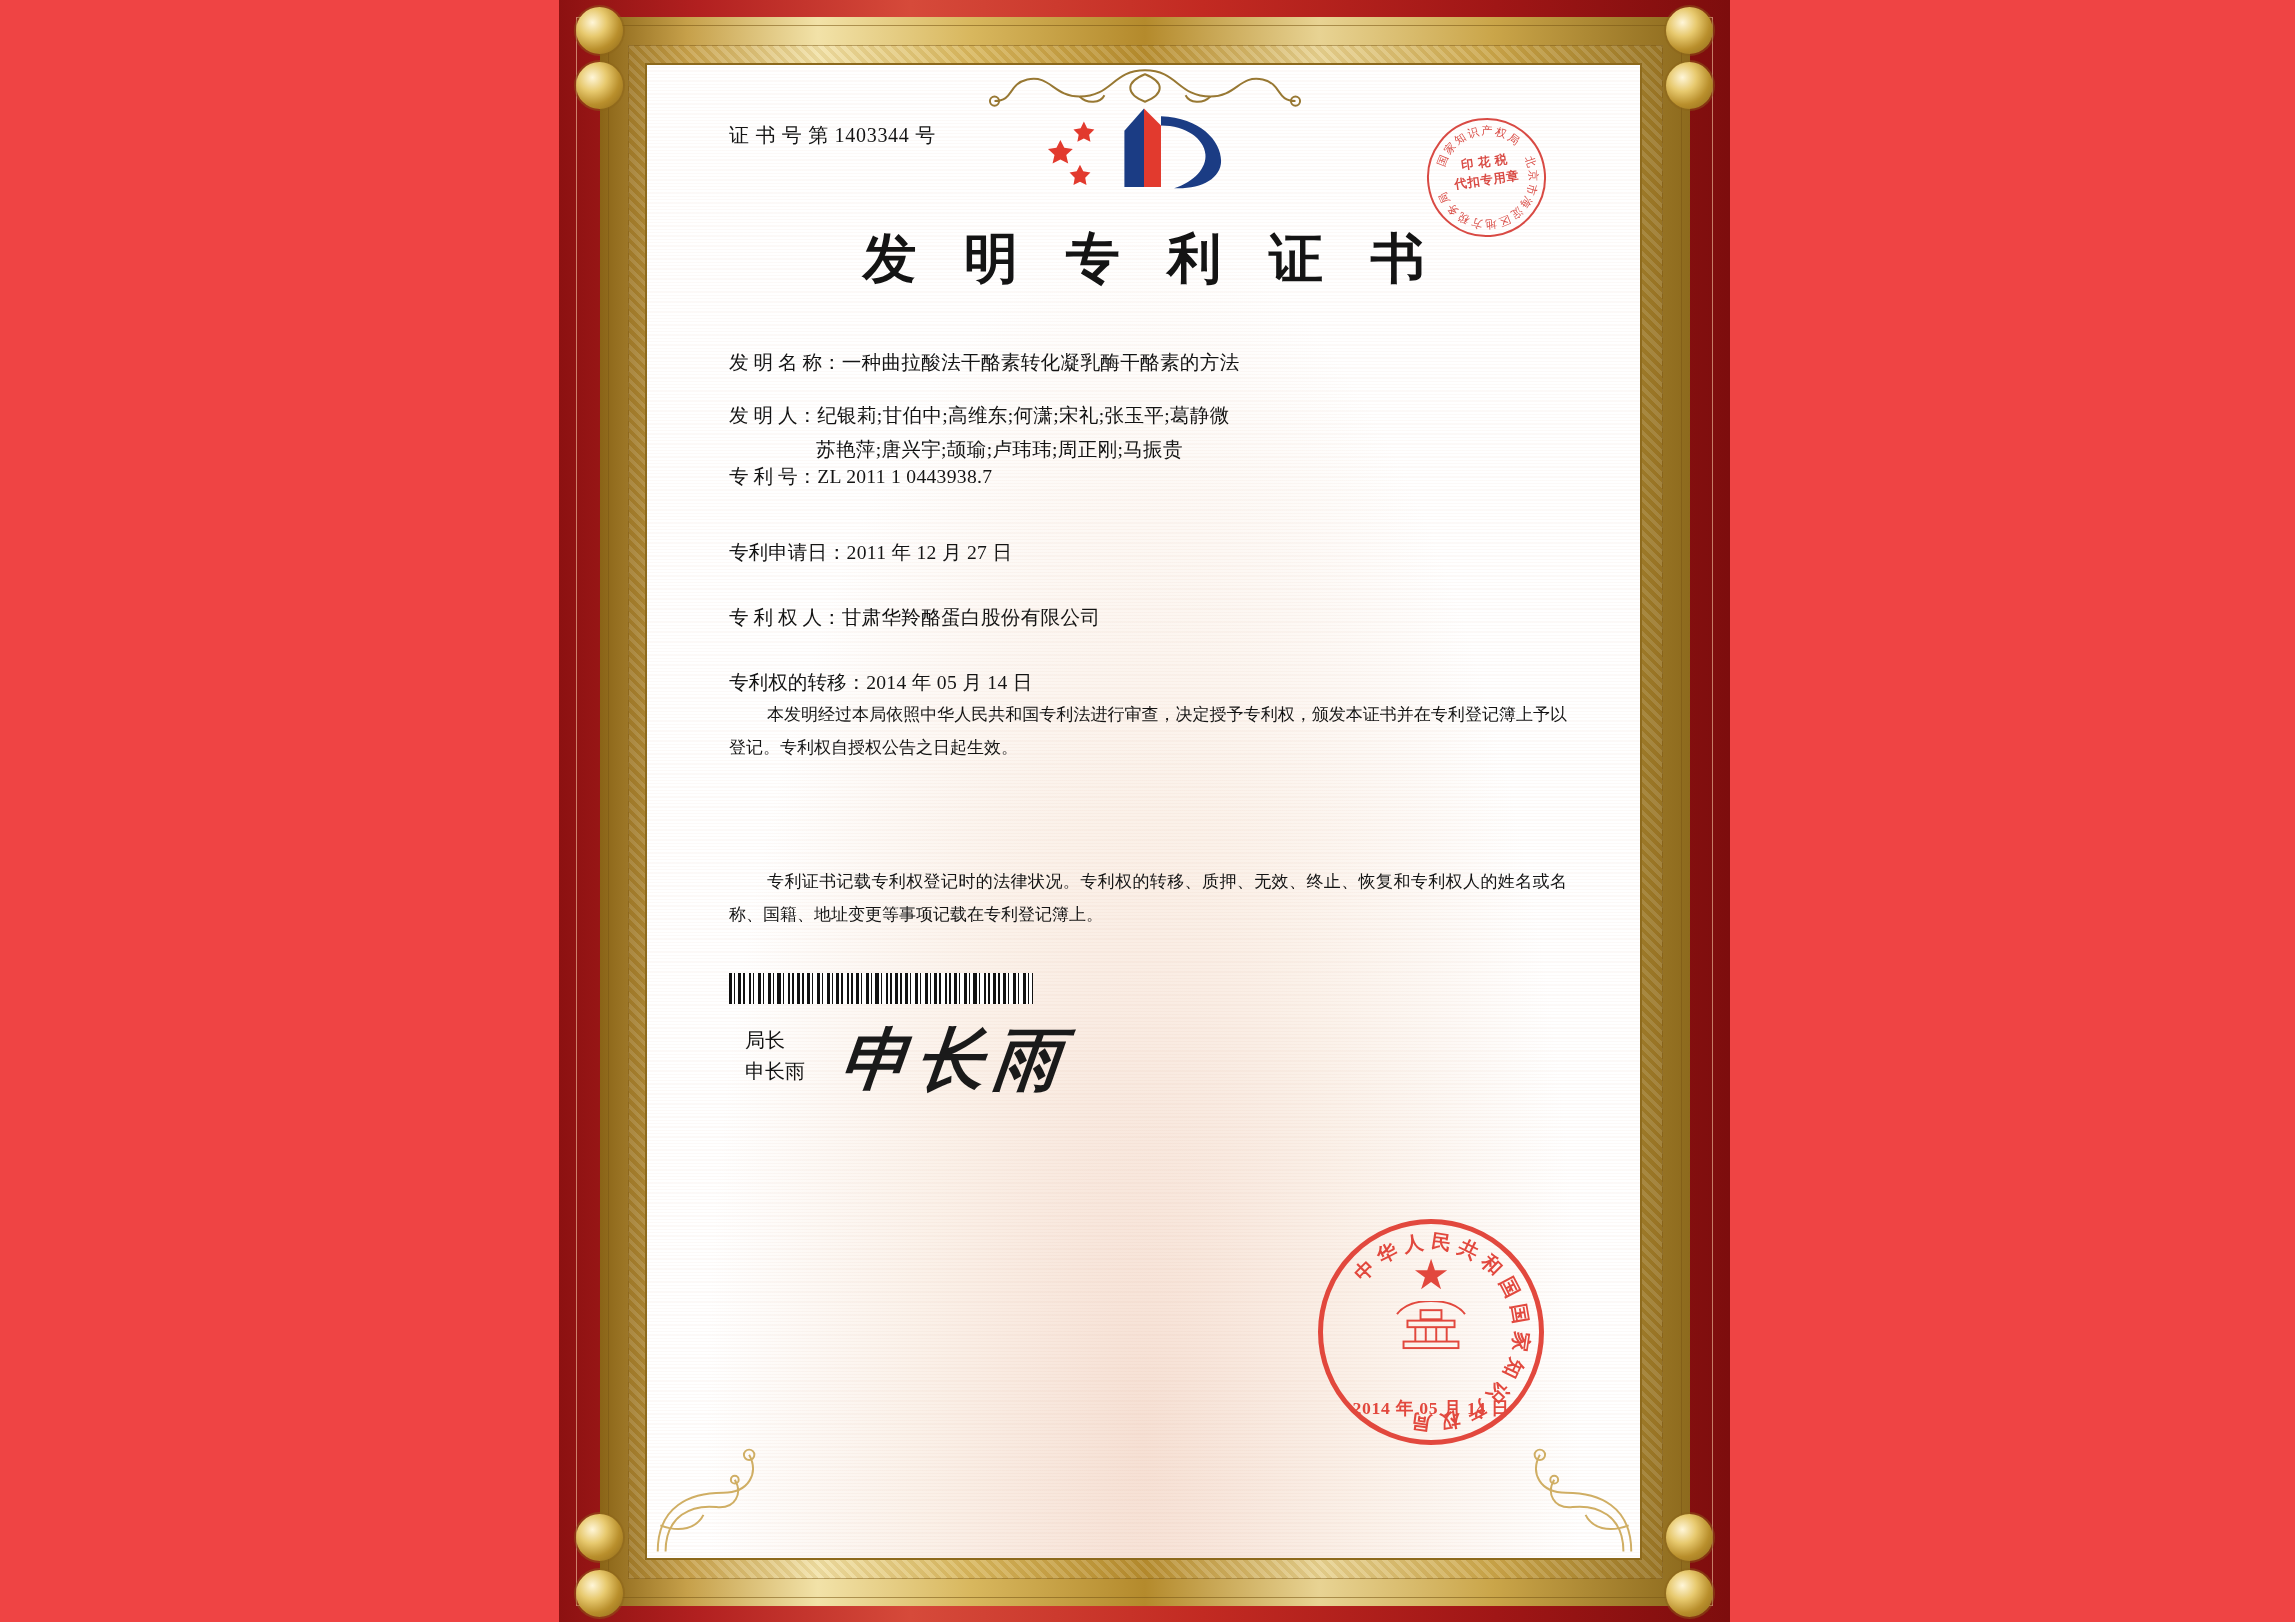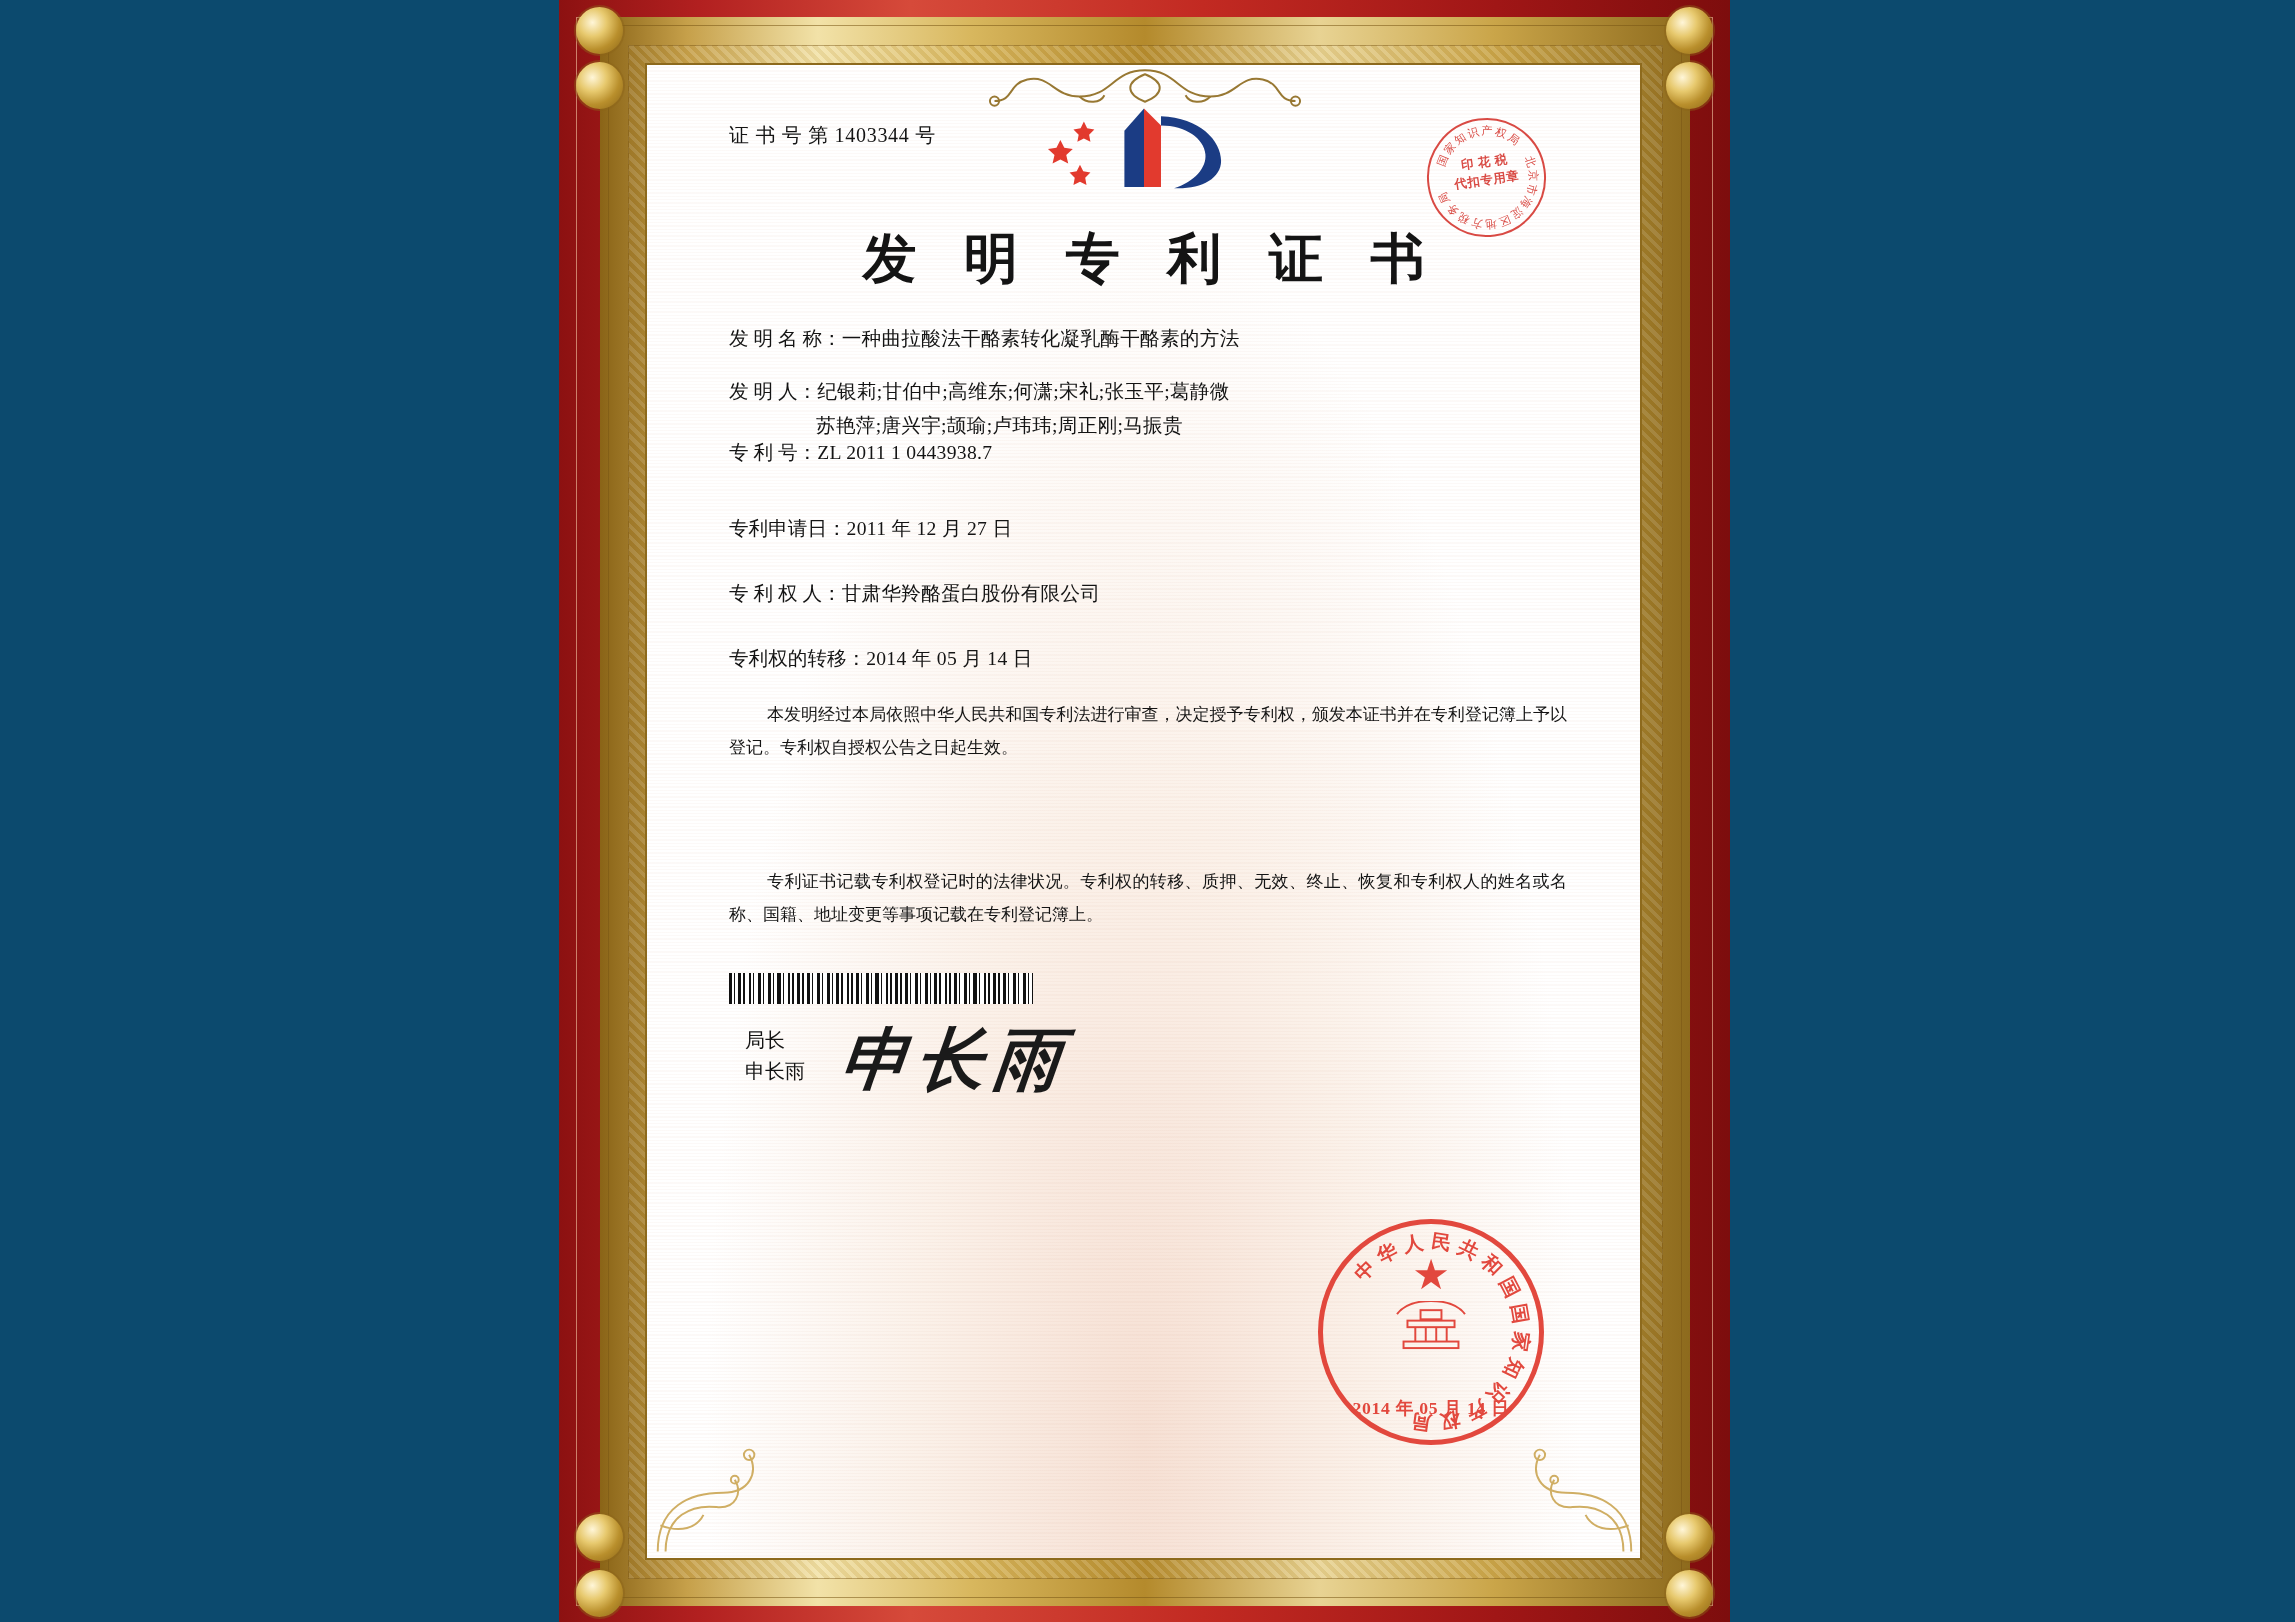--- a/index.html
+++ b/index.html
@@ -12,21 +12,21 @@
     height: 1623px;
     font-family: "DejaVu Sans", sans-serif;
     overflow: hidden;
   }
 
   
   #page {
     position: relative;
     width: 2295px;
     height: 1623px;
-    background: #0c4a6e;
+    background: #ef4444;
   }
 
   
   #certificate {
     position: absolute;
     left: 559px;
     top: 0px;
     width: 1171px;
     height: 1623px;
     background: #ffffff;
@@ -168,20 +168,21 @@
     letter-spacing:14.4px;
     text-indent:14.4px;
     font-family:"DejaVu Serif","Liberation Serif",serif;
   }
 
   .field{
     position:absolute;
     left:84px;
     font-size:19.6px;
     white-space:nowrap;
+    margin-top:24px;
   }
   .field .lbl{
     display:inline-block;
     letter-spacing:0;
   }
   .field .val{ letter-spacing:0.3px; }
 
   .f-title  { top:262px; }
   .f-invtr  { top:315px; }
   .f-invtr2 { top:349px; left:171px; }

